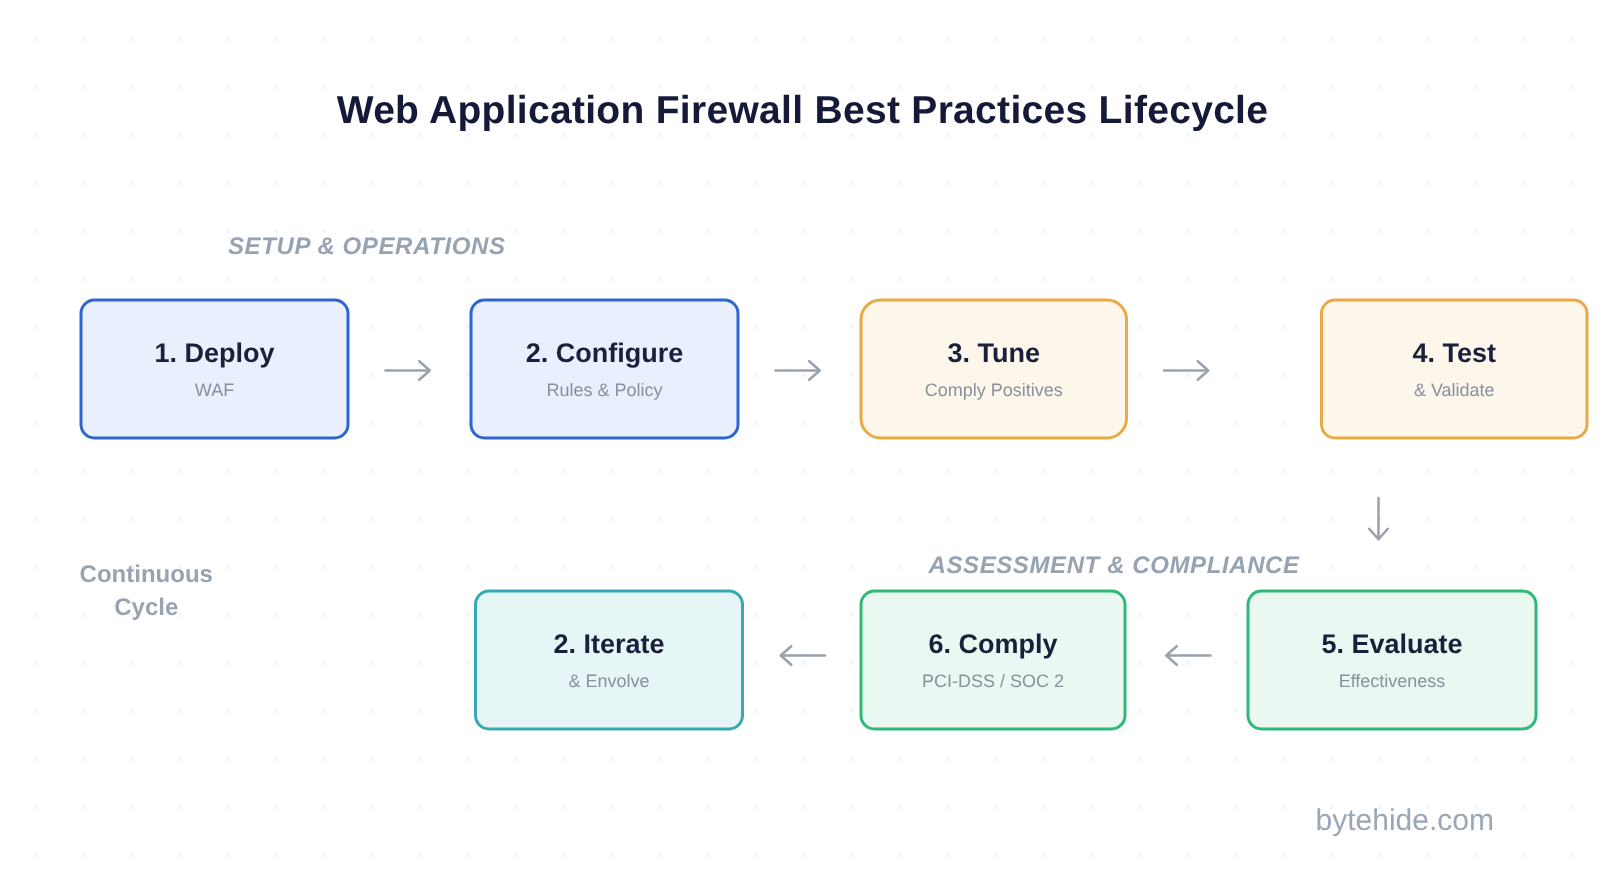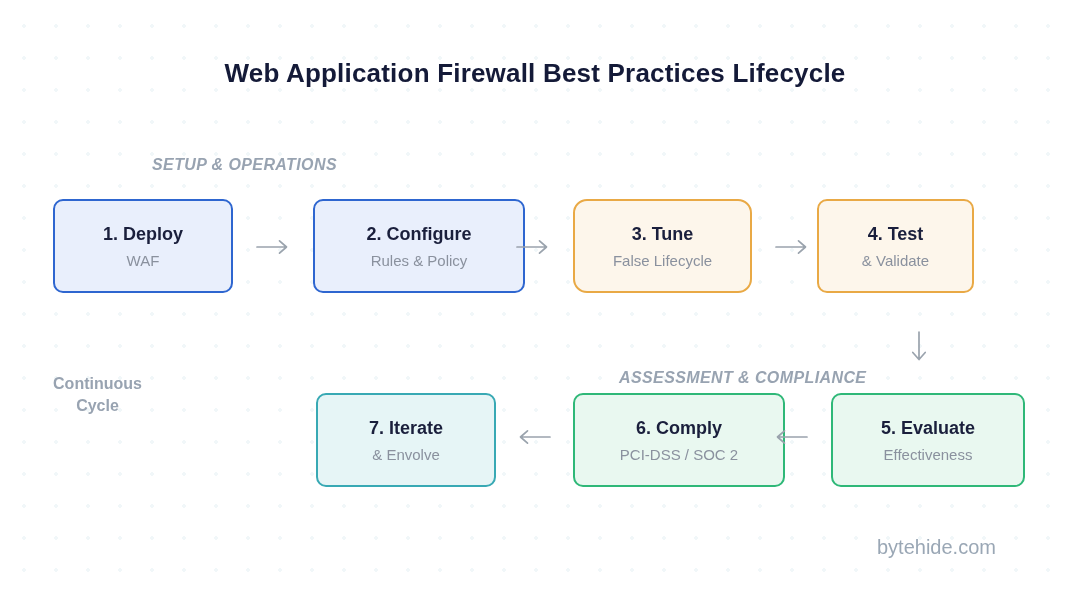--- a/index.html
+++ b/index.html
@@ -62,21 +62,21 @@
     justify-content: center;
     gap: 7px;
     text-align: left;
   }
   .step-title {
     font-size: 18px;
     font-weight: 700;
     color: var(--step_title_navy, #1a1f3c);
   }
   .step-subtitle {
-    font-size: 15px;
+    font-size: 12px;
     font-weight: 400;
     color: var(--subtitle_gray, #8a919e);
   }
 
   .arrow {
     position: absolute;
     color: var(--arrow_gray, #9aa3ad);
   }
   .arrow svg { display: block; }
 
@@ -100,47 +100,47 @@
   <div class="cycle-label">
     <div>Continuous</div>
     <div>Cycle</div>
   </div>
 
   <div class="step-box" style="left: 53px; top: 199px; width: 180px; border-color: rgb(46, 102, 208); background: rgb(233, 239, 252);">
     <div class="step-title">1. Deploy</div>
     <div class="step-subtitle">WAF</div>
   </div>
 
-  <div class="step-box" style="left: 313px; top: 199px; width: 212px; border-color: rgb(46, 102, 208); background: rgb(233, 239, 252);">
+  <div class="step-box" style="left: 313px; top: 199px; width: 180px; border-color: rgb(46, 102, 208); background: rgb(233, 239, 252);">
     <div class="step-title">2. Configure</div>
     <div class="step-subtitle">Rules &amp; Policy</div>
   </div>
 
   <div class="step-box" style="left: 573px; top: 199px; width: 179px; border-color: rgb(233, 169, 69); background: rgb(253, 246, 235); border-radius: 14px;">
     <div class="step-title">3. Tune</div>
-    <div class="step-subtitle">False Lifecycle</div>
+    <div class="step-subtitle">Comply Positives</div>
   </div>
 
-  <div class="step-box" style="left: 817px; top: 199px; width: 157px; border-color: rgb(233, 169, 69); background: rgb(253, 246, 235);">
+  <div class="step-box" style="left: 880px; top: 199px; width: 179px; border-color: rgb(233, 169, 69); background: rgb(253, 246, 235);">
     <div class="step-title">4. Test</div>
     <div class="step-subtitle">&amp; Validate</div>
   </div>
 
   <div class="step-box" style="left: 831px; top: 393px; width: 194px; border-color: rgb(47, 184, 120); background: rgb(233, 248, 240);">
     <div class="step-title">5. Evaluate</div>
     <div class="step-subtitle">Effectiveness</div>
   </div>
 
-  <div class="step-box" style="left: 573px; top: 393px; width: 212px; border-color: rgb(47, 184, 120); background: rgb(233, 248, 240);">
+  <div class="step-box" style="left: 573px; top: 393px; width: 178px; border-color: rgb(47, 184, 120); background: rgb(233, 248, 240);">
     <div class="step-title">6. Comply</div>
     <div class="step-subtitle">PCI-DSS / SOC 2</div>
   </div>
 
   <div class="step-box" style="left: 316px; top: 393px; width: 180px; border-color: rgb(56, 169, 180); background: rgb(230, 245, 246);">
-    <div class="step-title">7. Iterate</div>
+    <div class="step-title">2. Iterate</div>
     <div class="step-subtitle">&amp; Envolve</div>
   </div>
 
   <span class="arrow" style="left:255px; top:238px;">
     <svg width="36" height="18" viewBox="0 0 36 18" fill="none">
       <path d="M2 9 H31 M24.5 2.8 L31.5 9 L24.5 15.2" stroke="currentColor" stroke-width="1.7" stroke-linecap="round" stroke-linejoin="round"></path>
     </svg>
   </span>
 
   <span class="arrow" style="left:515px; top:238px;">

